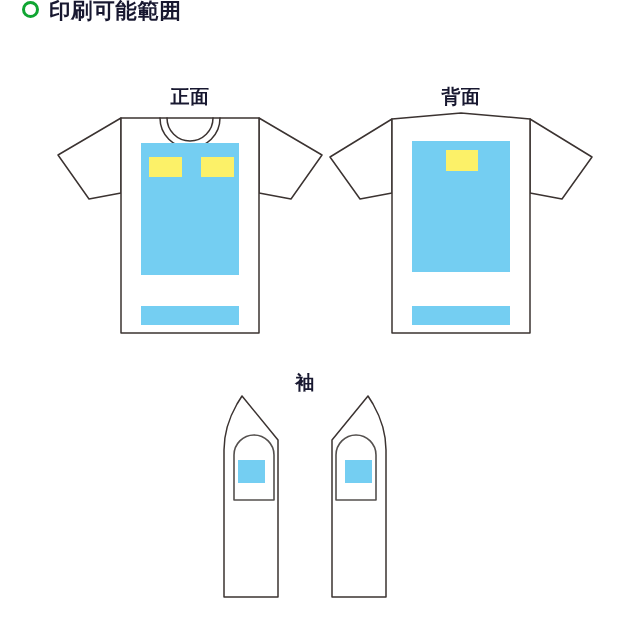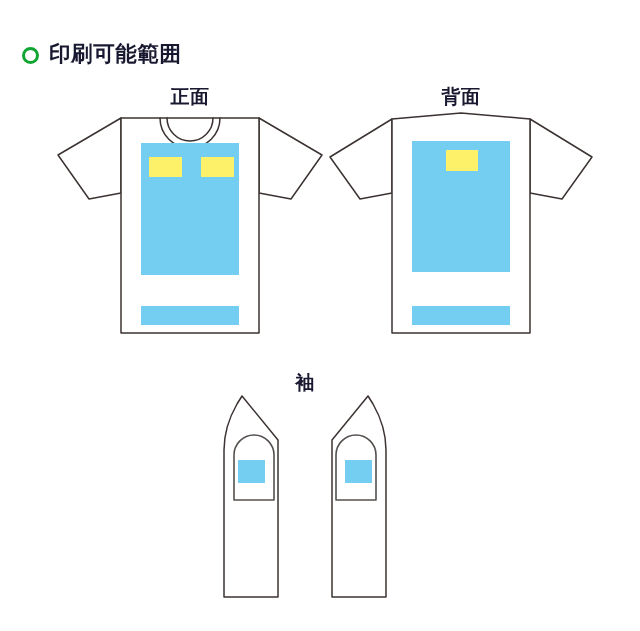--- a/index.html
+++ b/index.html
@@ -18,21 +18,21 @@
   }
 
   
   .page-header {
     position: absolute;
     left: 0;
     top: 0;
     width: 640px;
     height: 64px;
     display: flex;
-    align-items: flex-end;
+    align-items: flex-start;
     padding-left: 22px;
     box-sizing: border-box;
   }
   .header-bullet {
     width: 17px;
     height: 17px;
     border-radius: 50%;
     border: 3.6px solid #10a532;
     box-sizing: border-box;
     flex: 0 0 auto;

